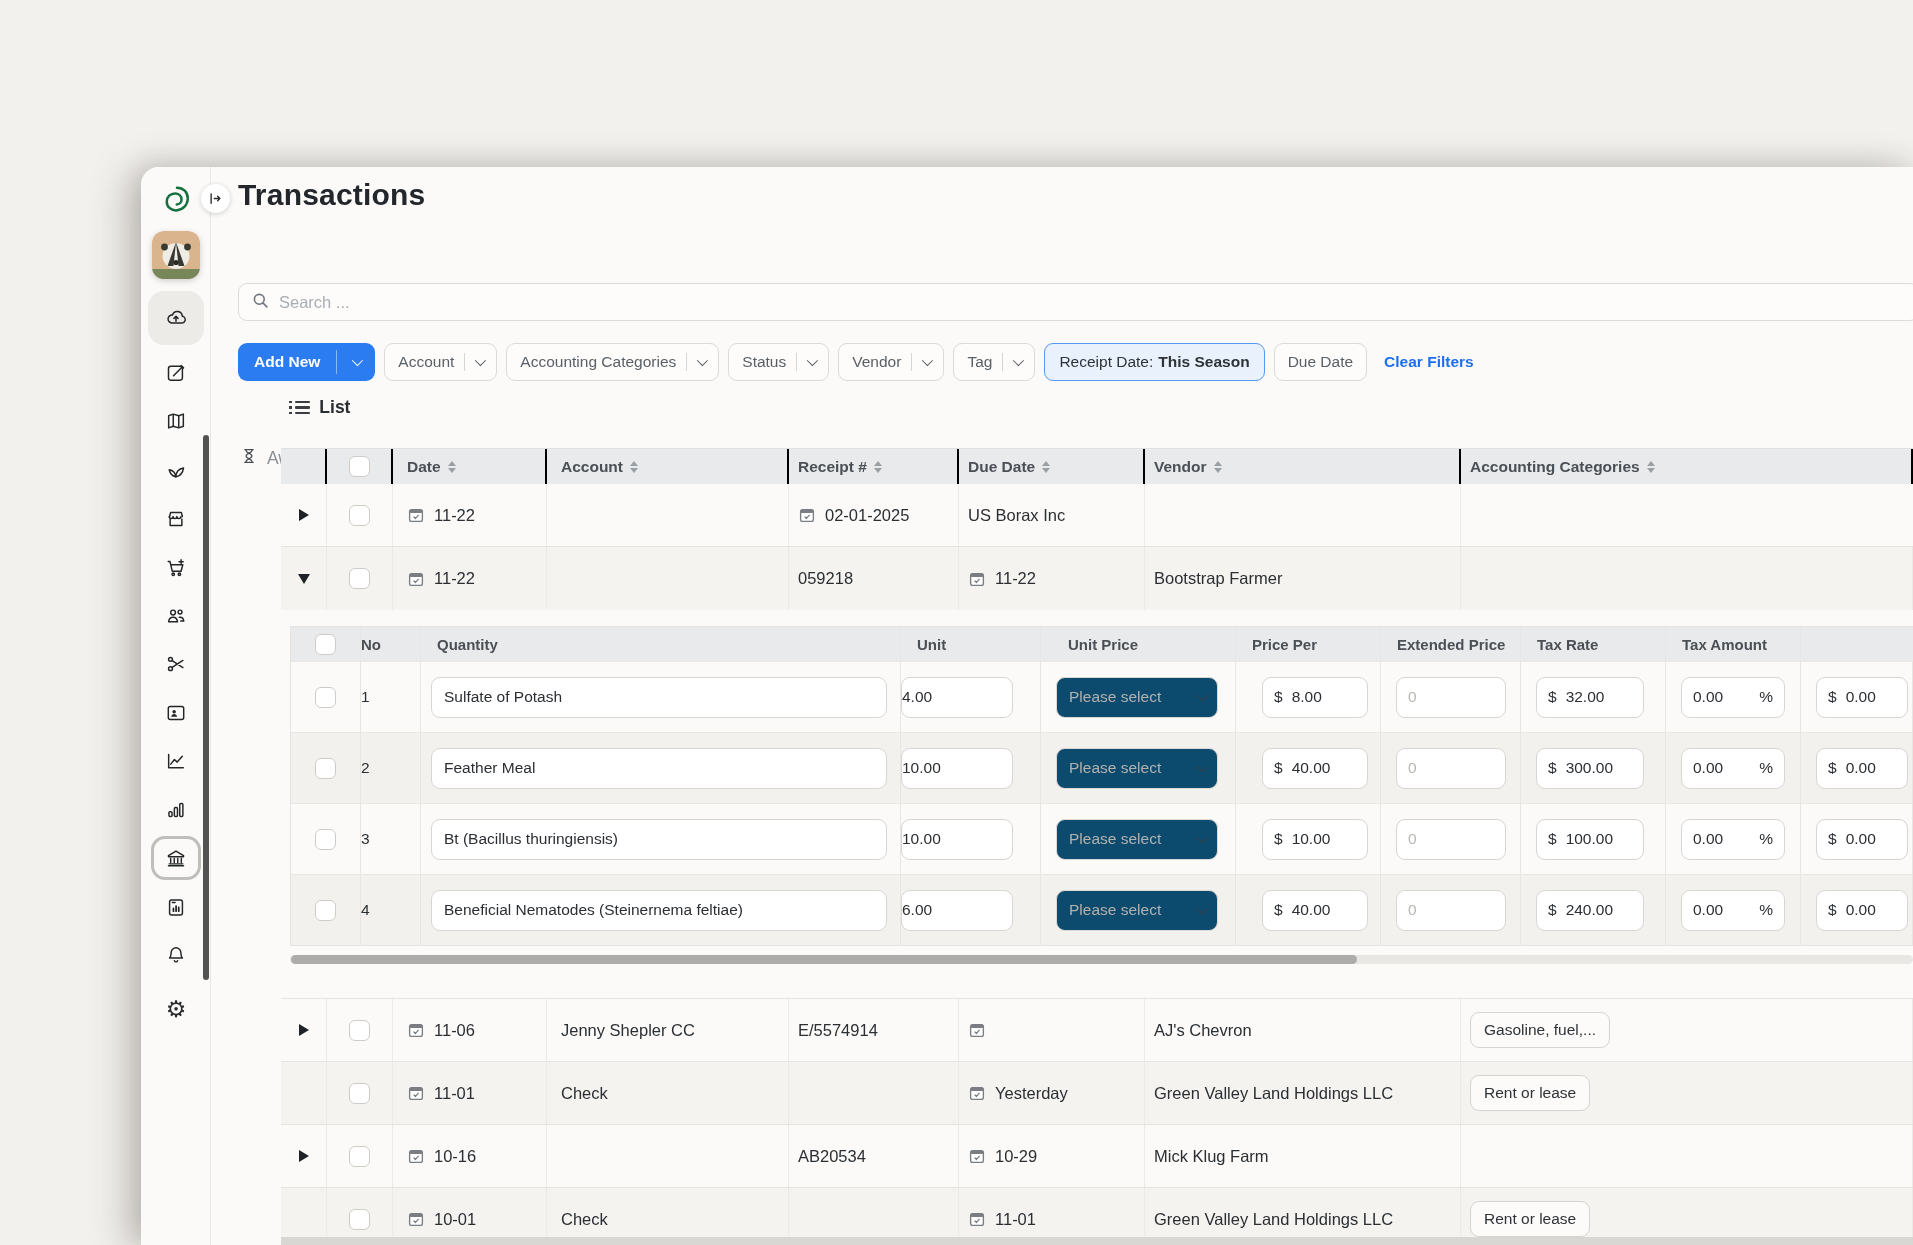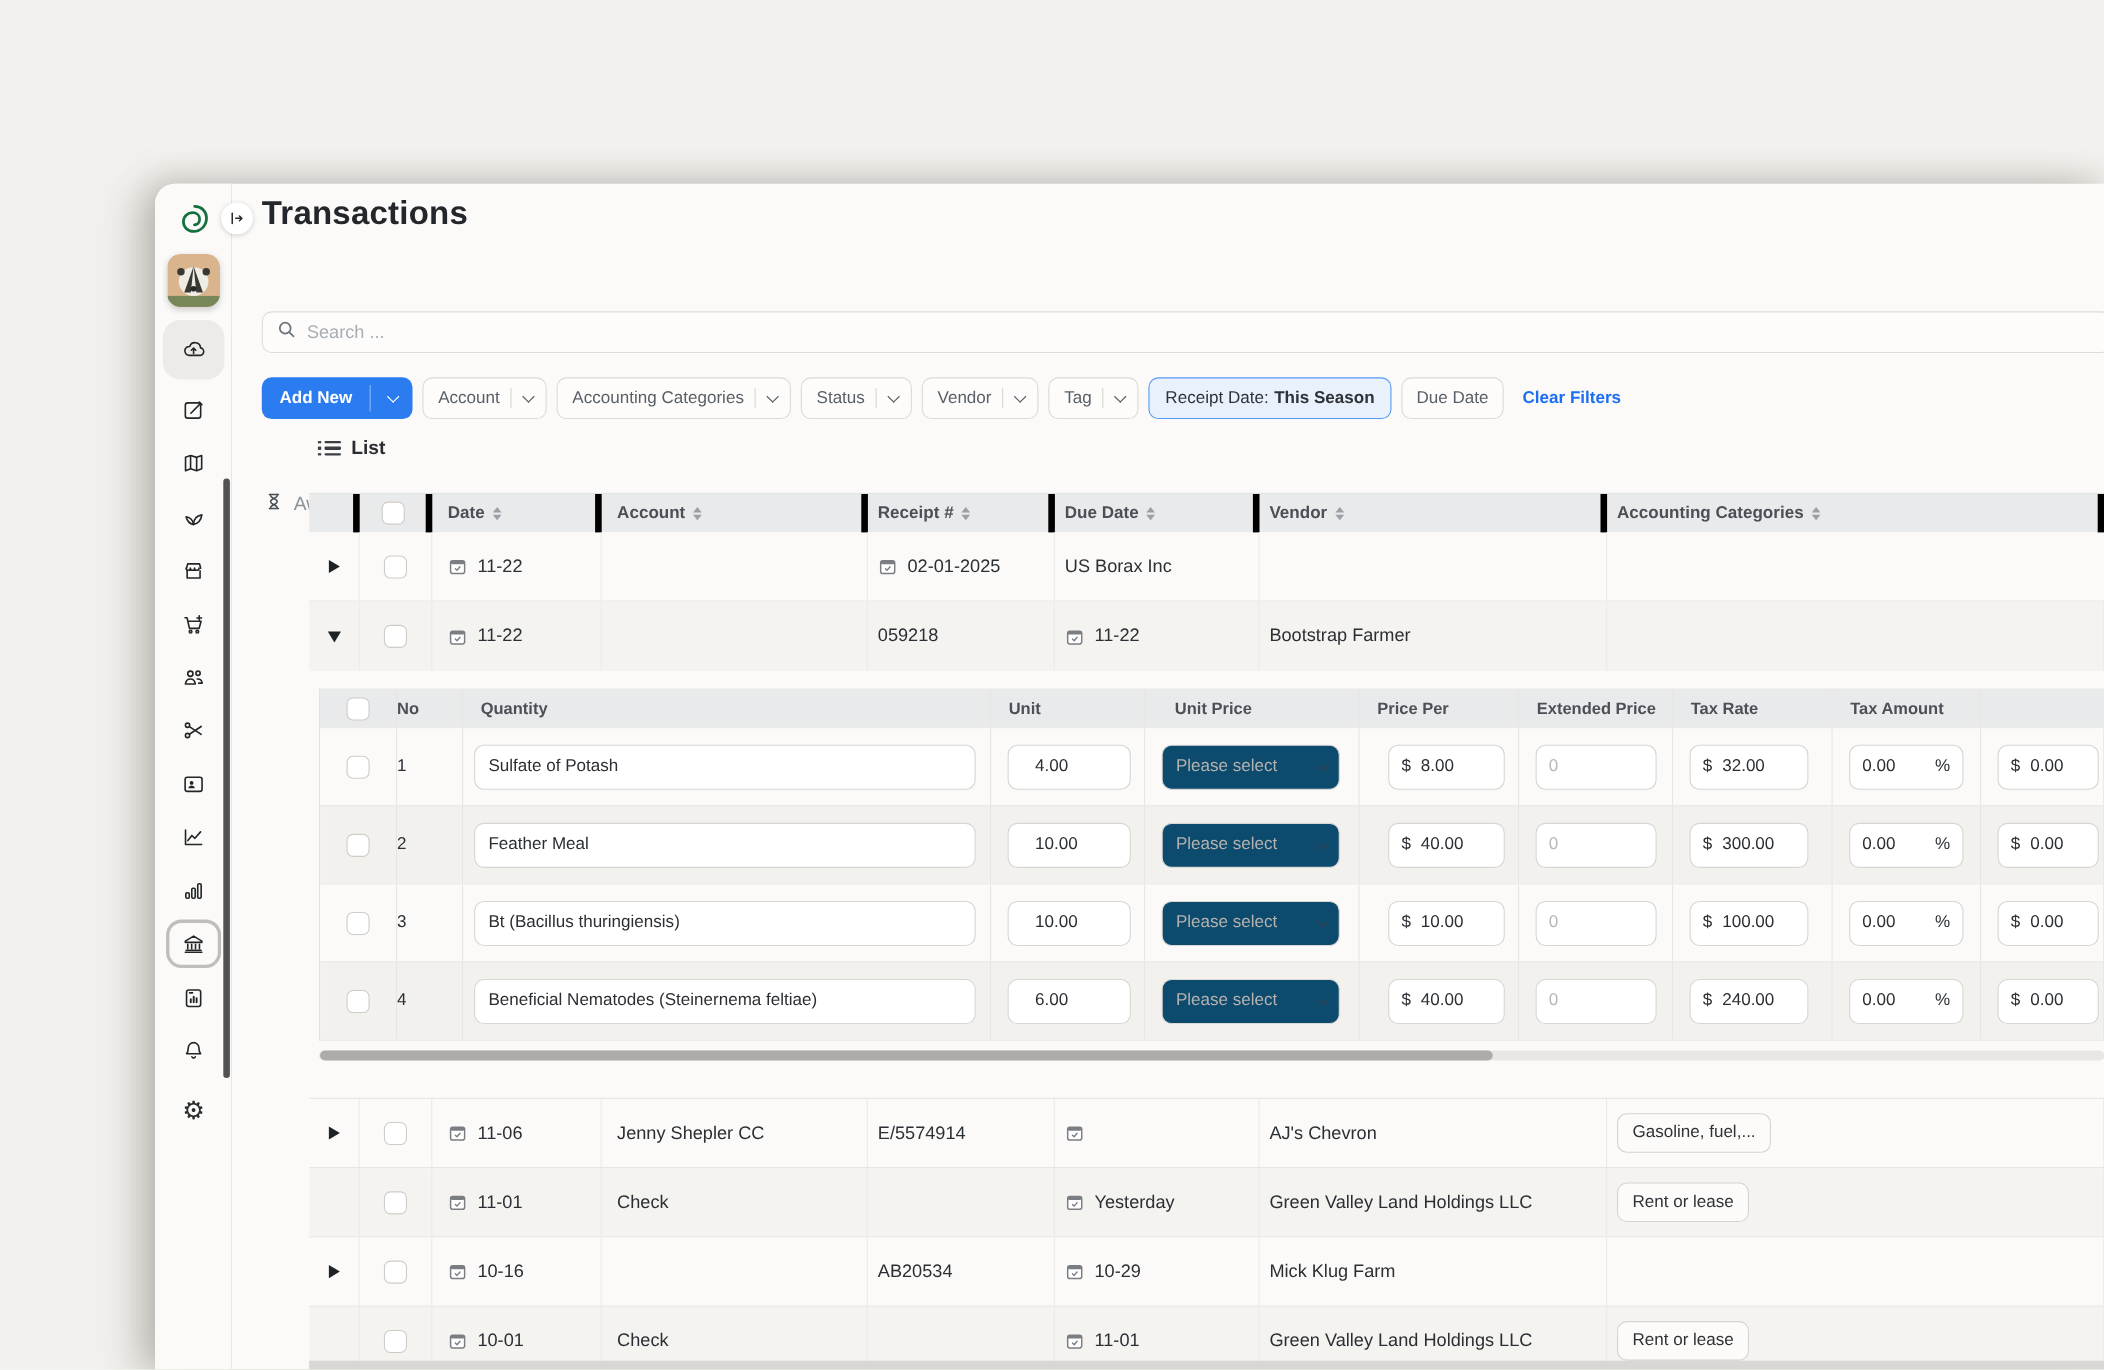--- a/index.html
+++ b/index.html
@@ -72,21 +72,21 @@
   .list-glyph i { display:block; width:15px; height:2.2px; background:#3a3e43; border-radius:1px; position:relative; }
   .list-glyph i::before { content:""; position:absolute; left:-6px; top:0; width:2.6px; height:2.2px; background:#3a3e43; }
 
   
   .table { position:absolute; left:140px; right:0; top:281px; bottom:0; overflow:hidden;
     border-top:1px solid #e2e1df; }
   .trow { display:grid; grid-template-columns:46px 66px 154px 242px 170px 186px 316px minmax(0,1fr);
     align-items:stretch; }
   .trow > div { display:flex; align-items:center; border-right:1px solid #eceae7; overflow:hidden; }
   .thead { background:#e9eaec; height:35px; font-size:15.5px; font-weight:700; color:#4b5056; }
-  .thead > div { gap:7px; border-right:6px solid #000000; }
+  .thead > div { gap:7px; border-right:2px solid #000000; }
   .data-row { height:63px; border-bottom:1px solid #e5e4e1; font-size:16.5px; background:#fbfaf8; }
   .data-row.alt { background:#f4f3f0; }
   .pad { padding-left:14px; }
   .pad8 { padding-left:9px; }
   .cell-date { gap:9px; }
   .cell-due { gap:9px; }
   .expander { justify-content:center; cursor:pointer; }
   .tri-r { width:0; height:0; border-top:6.5px solid transparent; border-bottom:6.5px solid transparent; border-left:10px solid #1e2125; }
   .tri-d { width:0; height:0; border-left:6.5px solid transparent; border-right:6.5px solid transparent; border-top:10px solid #1e2125; }
   .cb { width:21px; height:21px; border:1.4px solid #cfccc8; border-radius:6px; background:#fff;
@@ -104,21 +104,21 @@
   .srow { display:grid; grid-template-columns:70px 60px 480px 140px 195px 145px 140px 145px 135px minmax(0,1fr); align-items:center; }
   .srow > div { display:flex; align-items:center; height:100%; overflow:hidden; }
   .shead { background:#e9eaec; height:34px; font-size:15px; font-weight:700; color:#4b5056; }
   .sdata { height:71px; background:#fbfaf8; border-top:1px solid #e9e8e5; font-size:15.5px; }
   .sdata.alt { background:#f2f1ee; }
   .sdata > div, .shead > div { border-right:1px solid #e7e6e3; }
   .c-no { justify-content:flex-start; }
   .inp { height:41px; background:#fff; border:1px solid #d8d6d2; border-radius:9px;
     font-size:15.5px; color:#2b2f33; font-family:"Liberation Sans",sans-serif; outline:none; }
   .item-inp { width:456px; margin-left:10px; padding:0 12px; }
-  .qty-inp { width:112px; margin-left:15px; padding:0 24px; }
+  .qty-inp { width:112px; padding:0 0; }
   .sel { width:162px; margin-left:15px; height:41px; background:#0c4a6e; border:1px solid #dbd9d5;
     border-radius:9px; display:flex; align-items:center; justify-content:space-between;
     padding:0 12px; color:#b4b2ae; font-size:15.5px; cursor:pointer; }
   .sel .chev { border-color:#3c4046; }
   .money { margin-left:26px; width:106px; display:flex; align-items:center; gap:9px; padding:0 11px;
     background:#fff; border:1px solid #d8d6d2; border-radius:9px; height:41px; }
   .money.pleft15 { margin-left:15px; }
   .money.w110 { width:108px; }
   .pp-inp { width:110px; margin-left:15px; padding:0 11px; }
   .pp-inp::placeholder { color:#b9b7b3; }

